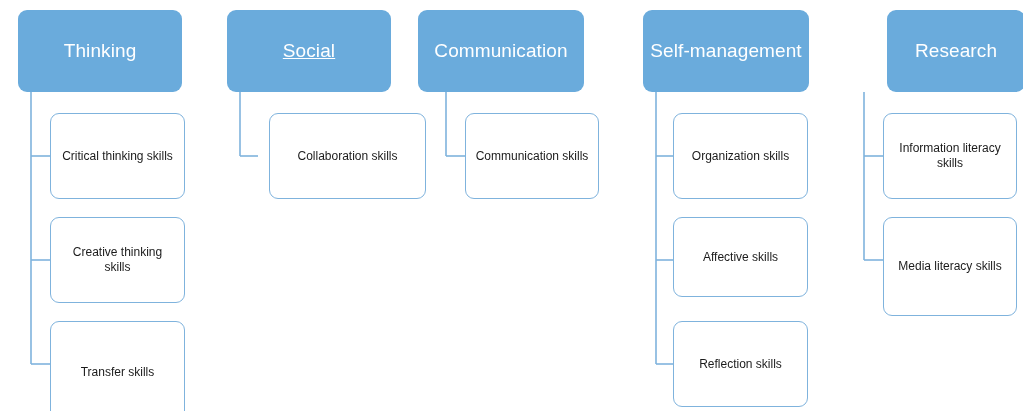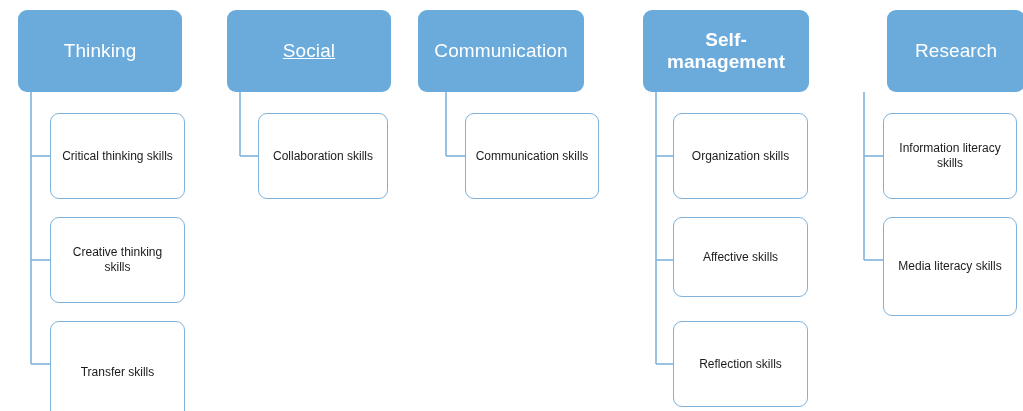--- a/index.html
+++ b/index.html
@@ -85,28 +85,28 @@
     </svg>
   <div id="columns-host">
       <div class="column">
         <div class="cat-box" style="left: 18px; top: 10px; width: 164px; height: 82px;">Thinking</div>
         <div class="skill-box" style="left: 50px; top: 113px; width: 135px; height: 86px;">Critical thinking skills</div>
         <div class="skill-box" style="left: 50px; top: 217px; width: 135px; height: 86px;">Creative thinking skills</div>
         <div class="skill-box" style="left: 50px; top: 321px; width: 135px; height: 102px;">Transfer skills</div>
       </div>
       <div class="column">
         <div class="cat-box" style="left: 227px; top: 10px; width: 164px; height: 82px; text-decoration: underline;">Social</div>
-        <div class="skill-box" style="left: 258px; top: 113px; width: 130px; height: 86px;">Collaboration skills</div>
+        <div class="skill-box" style="left: 269px; top: 113px; width: 157px; height: 86px;">Collaboration skills</div>
       </div>
       <div class="column">
         <div class="cat-box" style="left: 418px; top: 10px; width: 166px; height: 82px;">Communication</div>
         <div class="skill-box" style="left: 465px; top: 113px; width: 134px; height: 86px;">Communication skills</div>
       </div>
       <div class="column">
-        <div class="cat-box" style="left: 643px; top: 10px; width: 166px; height: 82px; font-weight: bold;">Self-management</div>
+        <div class="cat-box" style="left: 643px; top: 10px; width: 166px; height: 82px;">Self-management</div>
         <div class="skill-box" style="left: 673px; top: 113px; width: 135px; height: 86px;">Organization skills</div>
         <div class="skill-box" style="left: 673px; top: 217px; width: 135px; height: 80px;">Affective skills</div>
         <div class="skill-box" style="left: 673px; top: 321px; width: 135px; height: 86px;">Reflection skills</div>
       </div>
       <div class="column">
         <div class="cat-box" style="left: 851px; top: 10px; width: 138px; height: 82px; margin-left: 36px;">Research</div>
         <div class="skill-box" style="left: 883px; top: 113px; width: 134px; height: 86px;">Information literacy skills</div>
         <div class="skill-box" style="left: 883px; top: 217px; width: 134px; height: 99px;">Media literacy skills</div>
       </div>
     </div>

